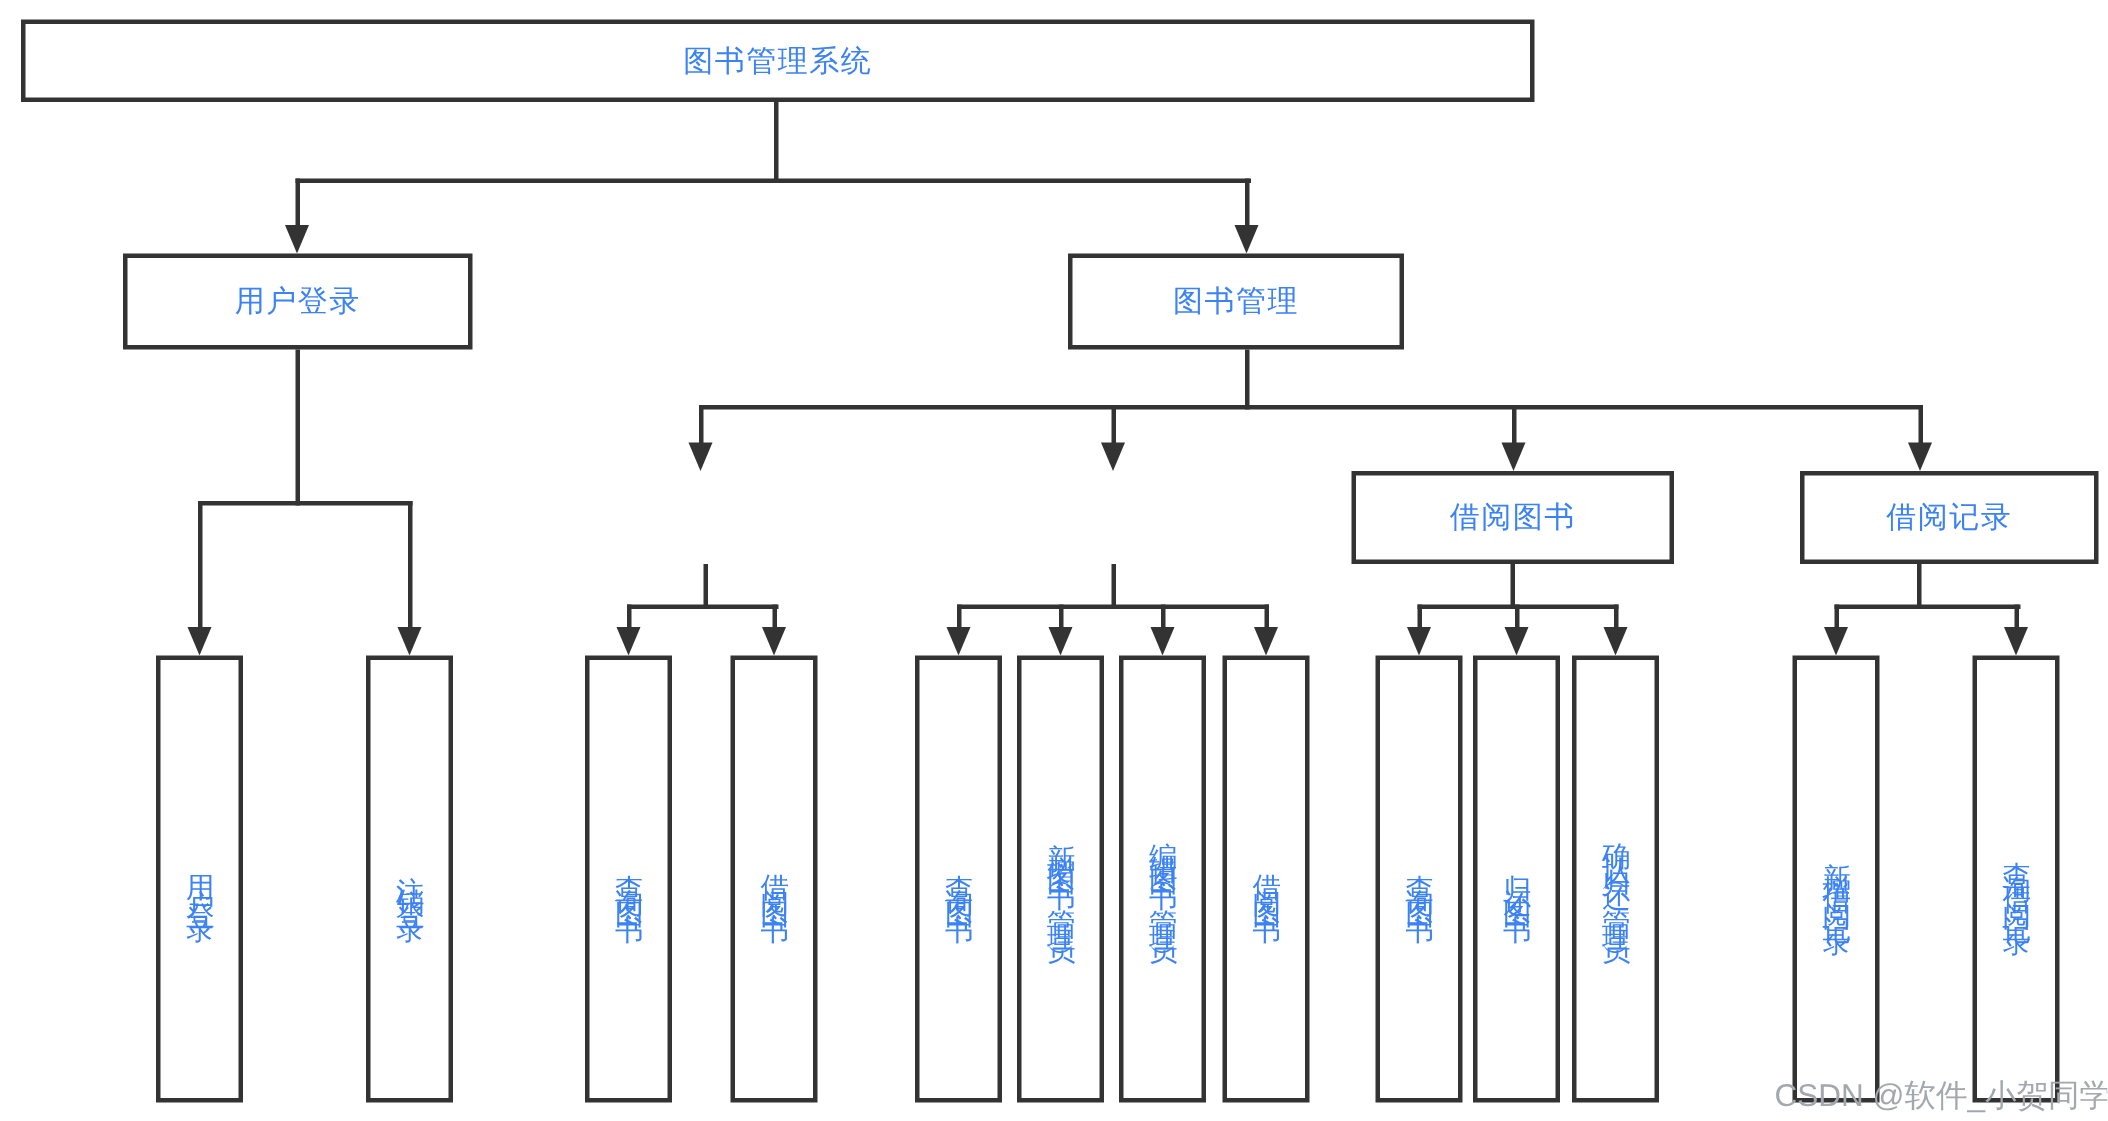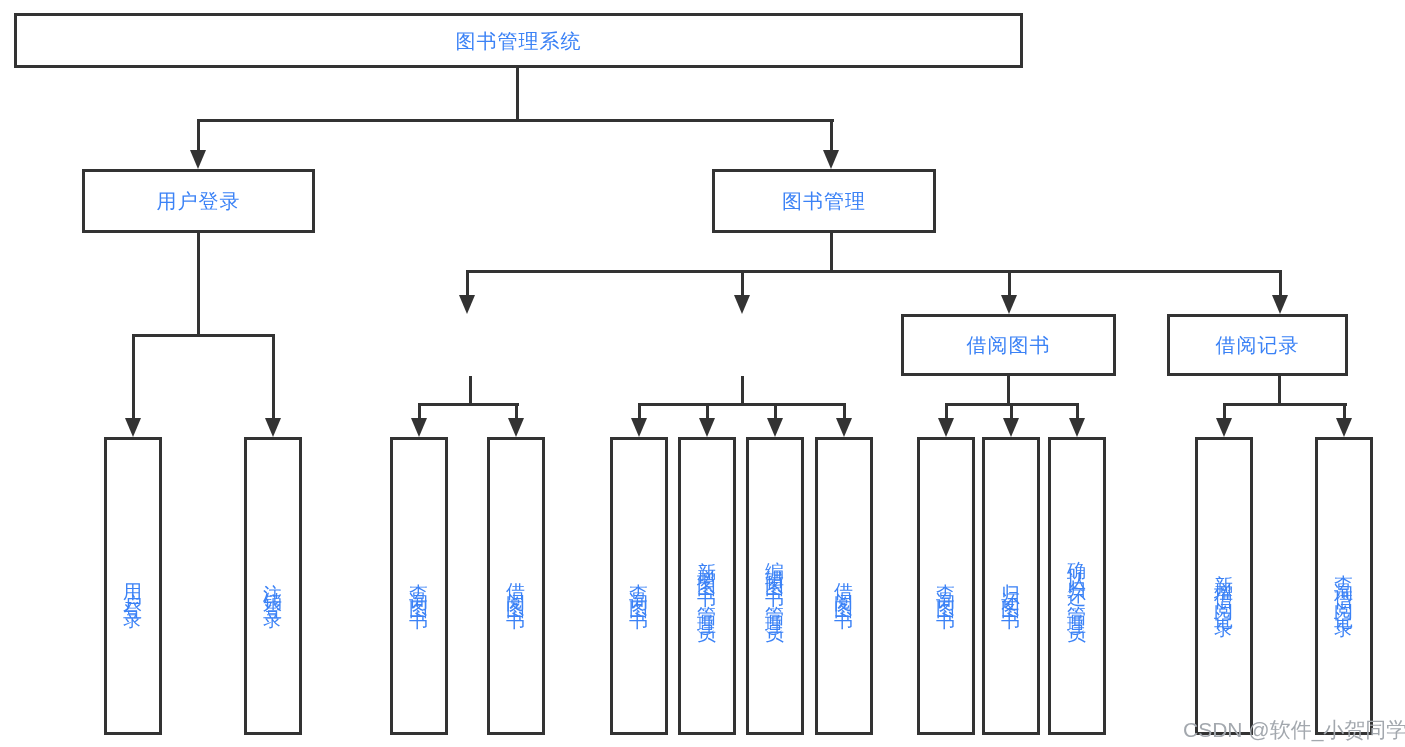--- a/index.html
+++ b/index.html
@@ -87,21 +87,21 @@
   <div class="vline" style="left:466px;top:270px;height:27px"></div>
   <div class="arrow" style="left:459px;top:295px"></div>
   <div class="vline" style="left:741px;top:270px;height:27px"></div>
   <div class="arrow" style="left:734px;top:295px"></div>
   <div class="vline" style="left:1008px;top:270px;height:27px"></div>
   <div class="arrow" style="left:1001px;top:295px"></div>
   <div class="vline" style="left:1279px;top:270px;height:27px"></div>
   <div class="arrow" style="left:1272px;top:295px"></div>
 
   <div class="box h" style="left:901px;top:314px;width:215px;height:62px">借阅图书</div>
-  <div class="box h" style="left:1167px;top:314px;width:181px;height:62px">借阅记录</div>
+  <div class="box h" style="left:1200px;top:314px;width:199px;height:62px">借阅记录</div>
 
   <div class="vline" style="left:469px;top:376px;height:30px"></div>
   <div class="hline" style="left:418px;top:403px;width:101px"></div>
   <div class="vline" style="left:418px;top:403px;height:17px"></div>
   <div class="arrow" style="left:411px;top:418px"></div>
   <div class="vline" style="left:515px;top:403px;height:17px"></div>
   <div class="arrow" style="left:508px;top:418px"></div>
 
   <div class="vline" style="left:741px;top:376px;height:30px"></div>
   <div class="hline" style="left:638px;top:403px;width:208px"></div>

